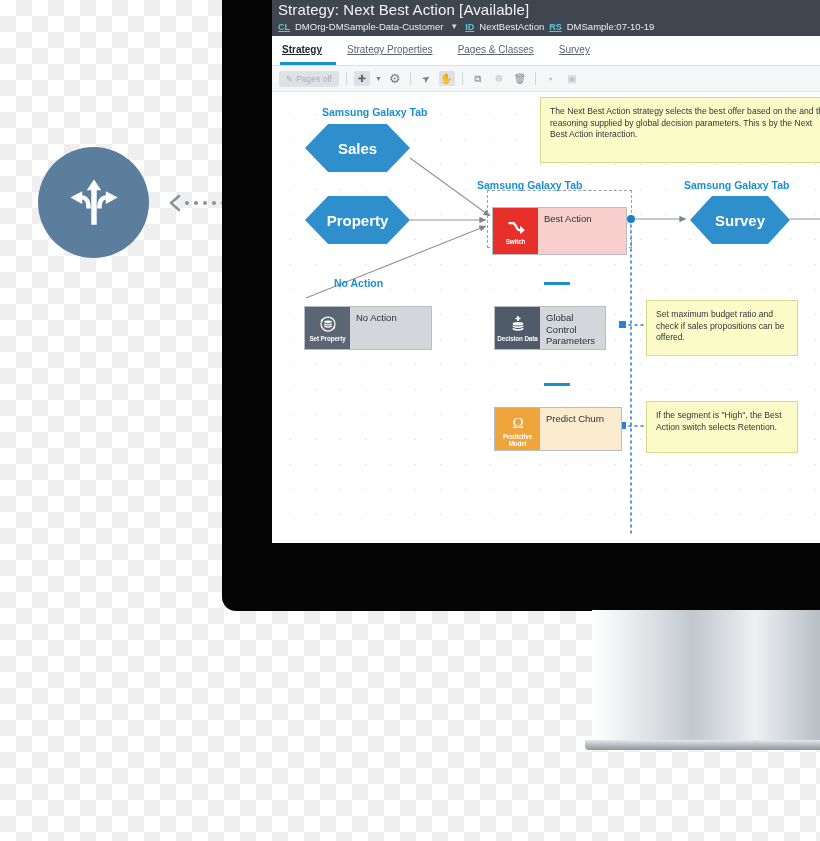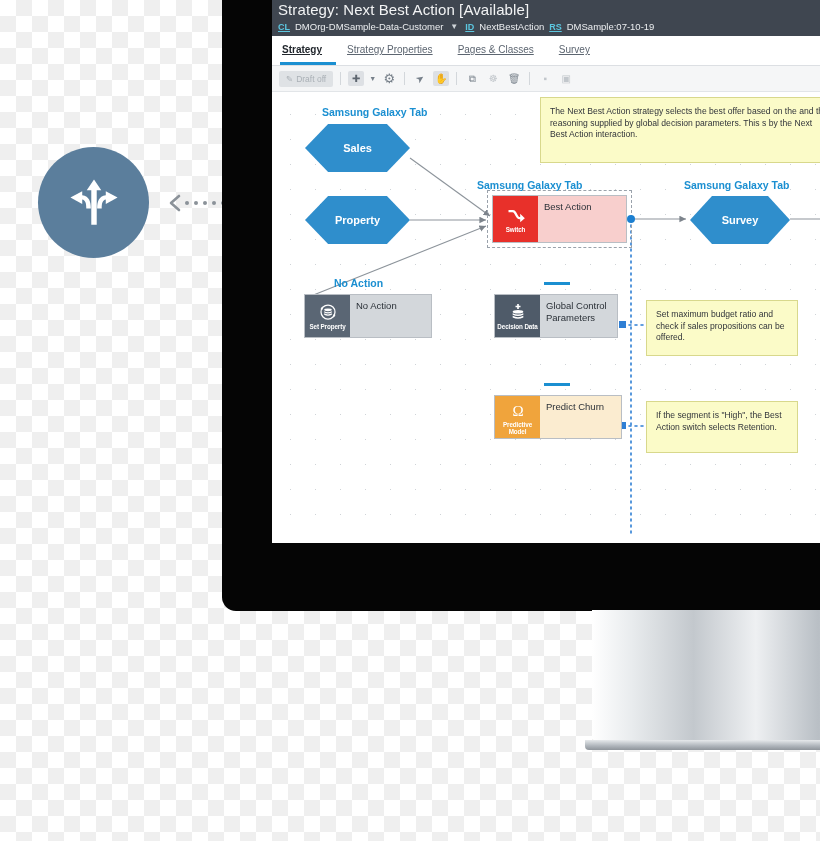--- a/index.html
+++ b/index.html
@@ -128,25 +128,26 @@
     position: absolute; width: 26px; height: 3px; background: #1b8fd1;
   }
 
   .hexnode { position: absolute; }
   .hexnode .hex {
     width: 100%; height: 100%;
     background: #2f8ecc;
     clip-path: polygon(22% 0, 78% 0, 100% 50%, 78% 100%, 22% 100%, 0 50%);
     display: flex; align-items: center; justify-content: center;
   }
-  .hexnode .hex span { color: #fff; font-size: 11px; font-weight: bold; }
+  .hexnode .hex span { color: #fff; font-size: 15px; font-weight: bold; }
 
   .boxnode {
     position: absolute; display: flex;
     border: 1px solid #b9bec4;
+    margin-top: 12px;
   }
   .boxnode .iconcell {
     width: 45px; display: flex; flex-direction: column;
     align-items: center; justify-content: center; gap: 1px;
     color: #fff; padding: 3px 1px;
   }
   .boxnode .iconcell svg { width: 20px; height: 20px; display: block; }
   .boxnode .iconcell .cap {
     font-size: 6.3px; font-weight: bold; line-height: 7px;
     text-align: center; letter-spacing: -.1px;
@@ -210,21 +211,21 @@
     <div id="tabbar">
       <div class="tab active">Strategy</div>
       <div class="tab">Strategy Properties</div>
       <div class="tab">Pages &amp; Classes</div>
       <div class="tab">Survey</div>
     </div>
 
     <div id="toolbar">
       <div id="draftbtn">
         <span>✎</span>
-        <span>Draft off</span>
+        <span>Pages off</span>
       </div>
       <div class="tsep"></div>
       <div class="ticon boxed">✚</div>
       <div class="ticon" style="font-size:7px;width:7px;">▼</div>
       <div class="ticon" style="font-size:13px;">⚙</div>
       <div class="tsep"></div>
       <div class="ticon" style="transform:rotate(-35deg);">➤</div>
       <div class="ticon boxed">✋</div>
       <div class="tsep"></div>
       <div class="ticon">⧉</div>
@@ -306,21 +307,21 @@
               <path d="M7.4 13.6 q4.6 2.6 9.2 0 v1.6 q-4.6 2.6 -9.2 0 z"></path>
               <path d="M3 7.4 l2.6 -2 v4 z"></path>
               <path d="M21 16.6 l-2.6 2 v-4 z"></path>
             </g>
           </svg>
           <div class="cap">Set Property</div>
         </div>
         <div class="body">No Action</div>
       </div>
 
-      <div class="boxnode" style="left:222px;top:202px;width:124px;height:44px;background:#d3d7db;">
+      <div class="boxnode" style="left:222px;top:202px;width:112px;height:44px;background:#d3d7db;">
         <div class="iconcell" style="background:#4f5b69;">
           <svg viewBox="0 0 24 24">
             <g fill="#ffffff">
               <path d="M11 2.4 h2 v2 h2 v2 h-2 v2 h-2 v-2 h-2 v-2 h2 z"></path>
               <ellipse cx="12" cy="11.6" rx="6.4" ry="2.1"></ellipse>
               <path d="M5.6 13.4 q6.4 3.2 12.8 0 v1.9 q-6.4 3.2 -12.8 0 z"></path>
               <path d="M5.6 16.6 q6.4 3.2 12.8 0 v1.9 q-6.4 3.2 -12.8 0 z"></path>
             </g>
           </svg>
           <div class="cap">Decision Data</div>

